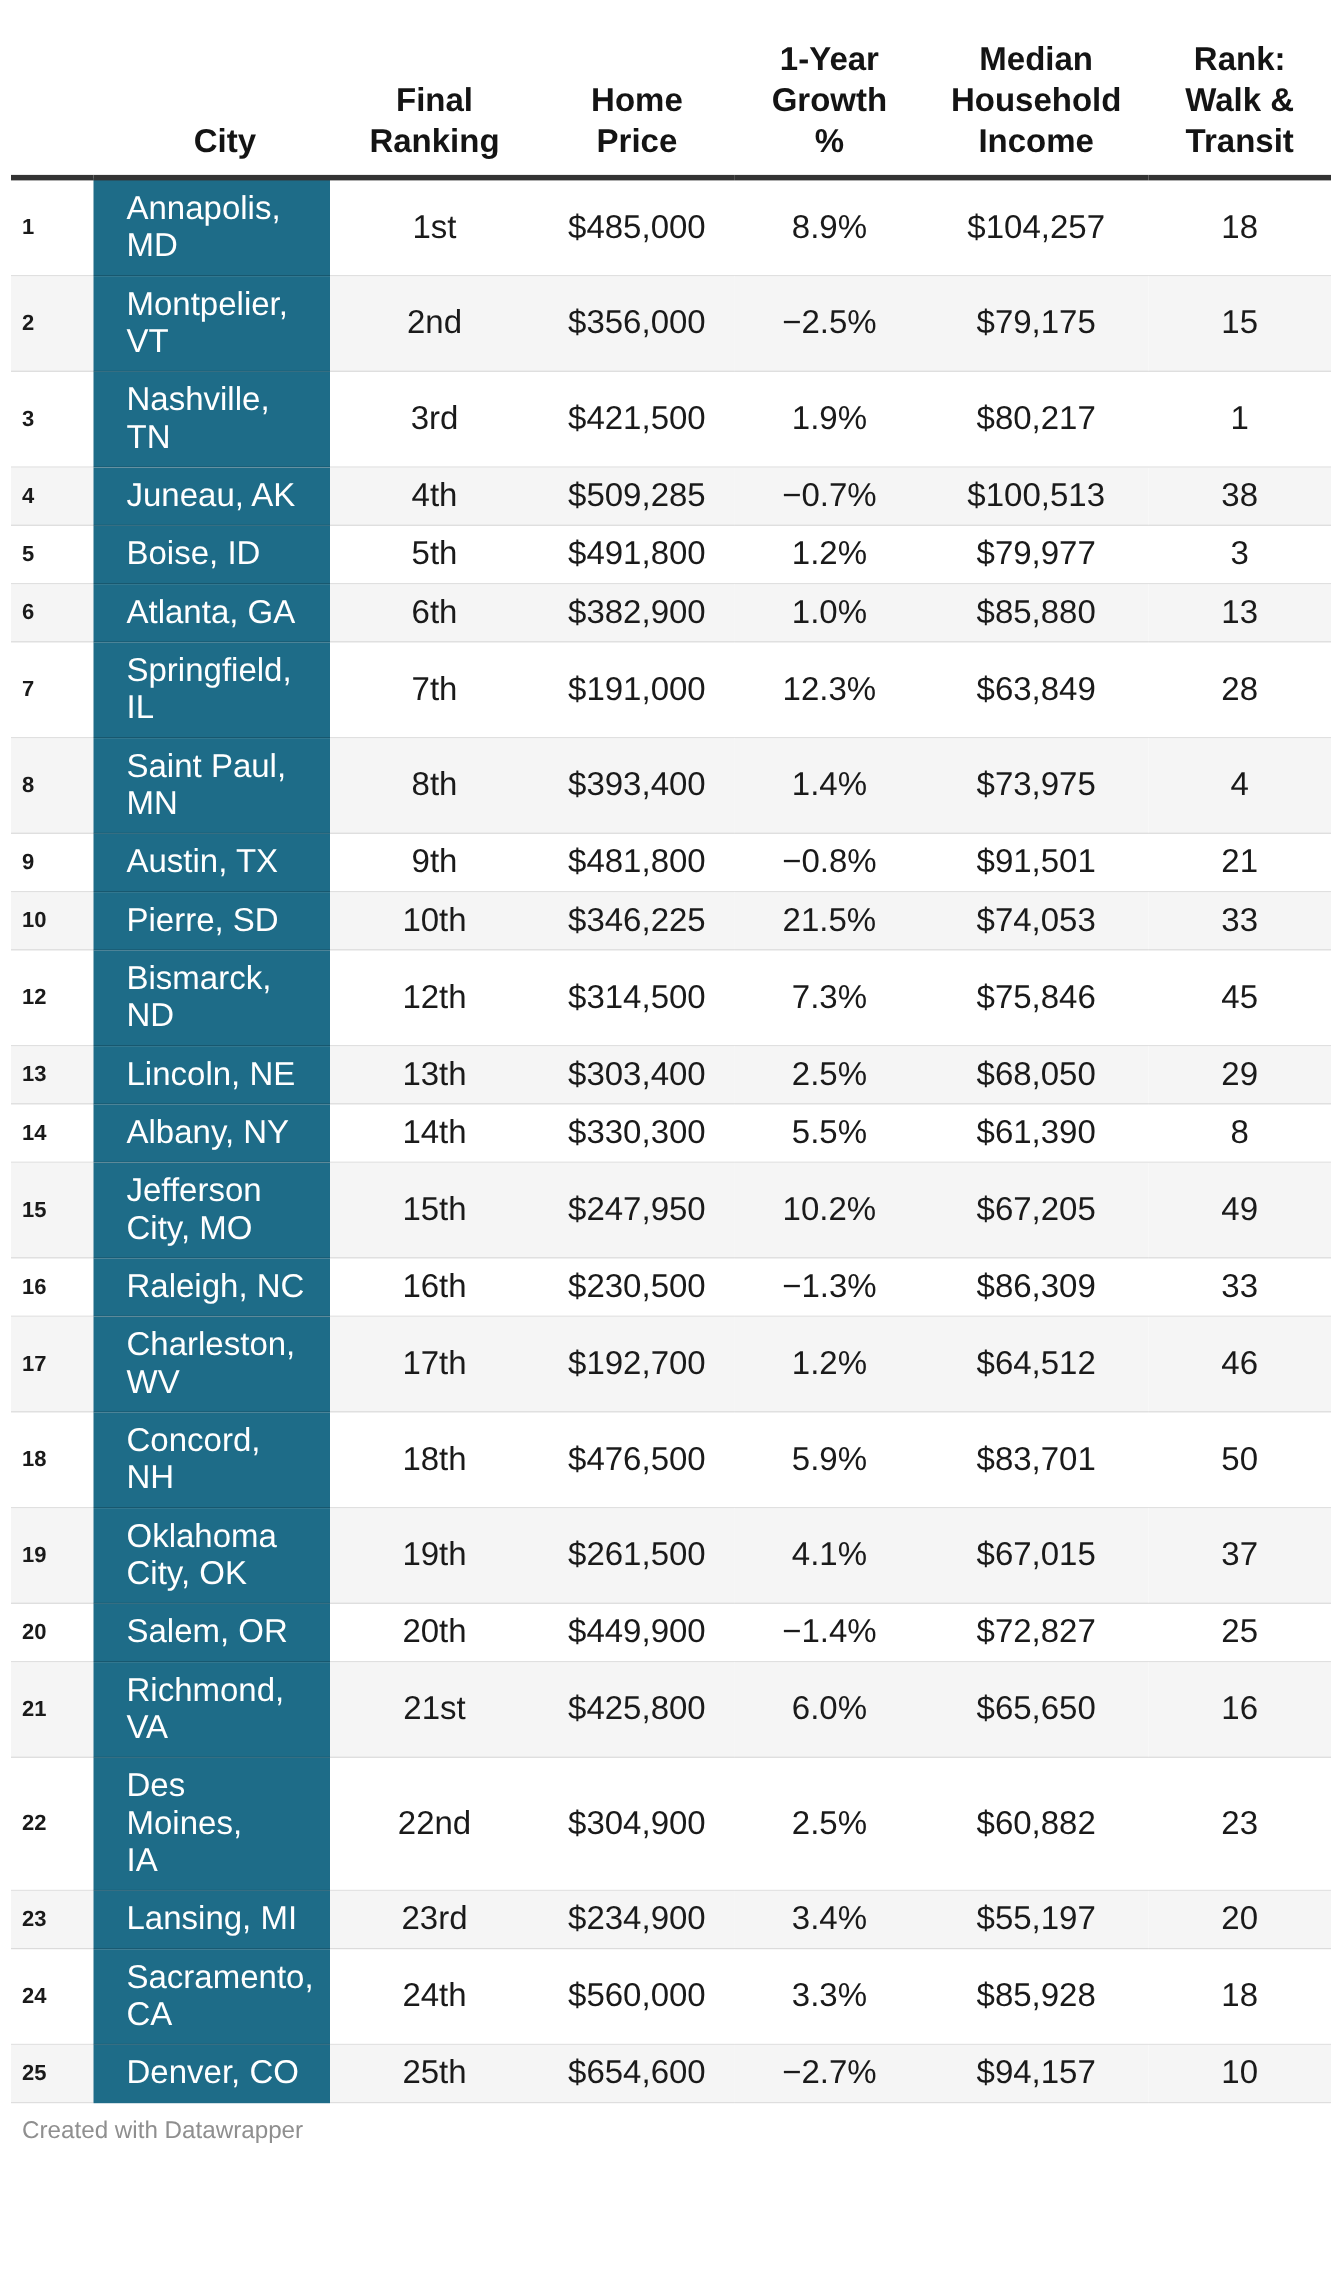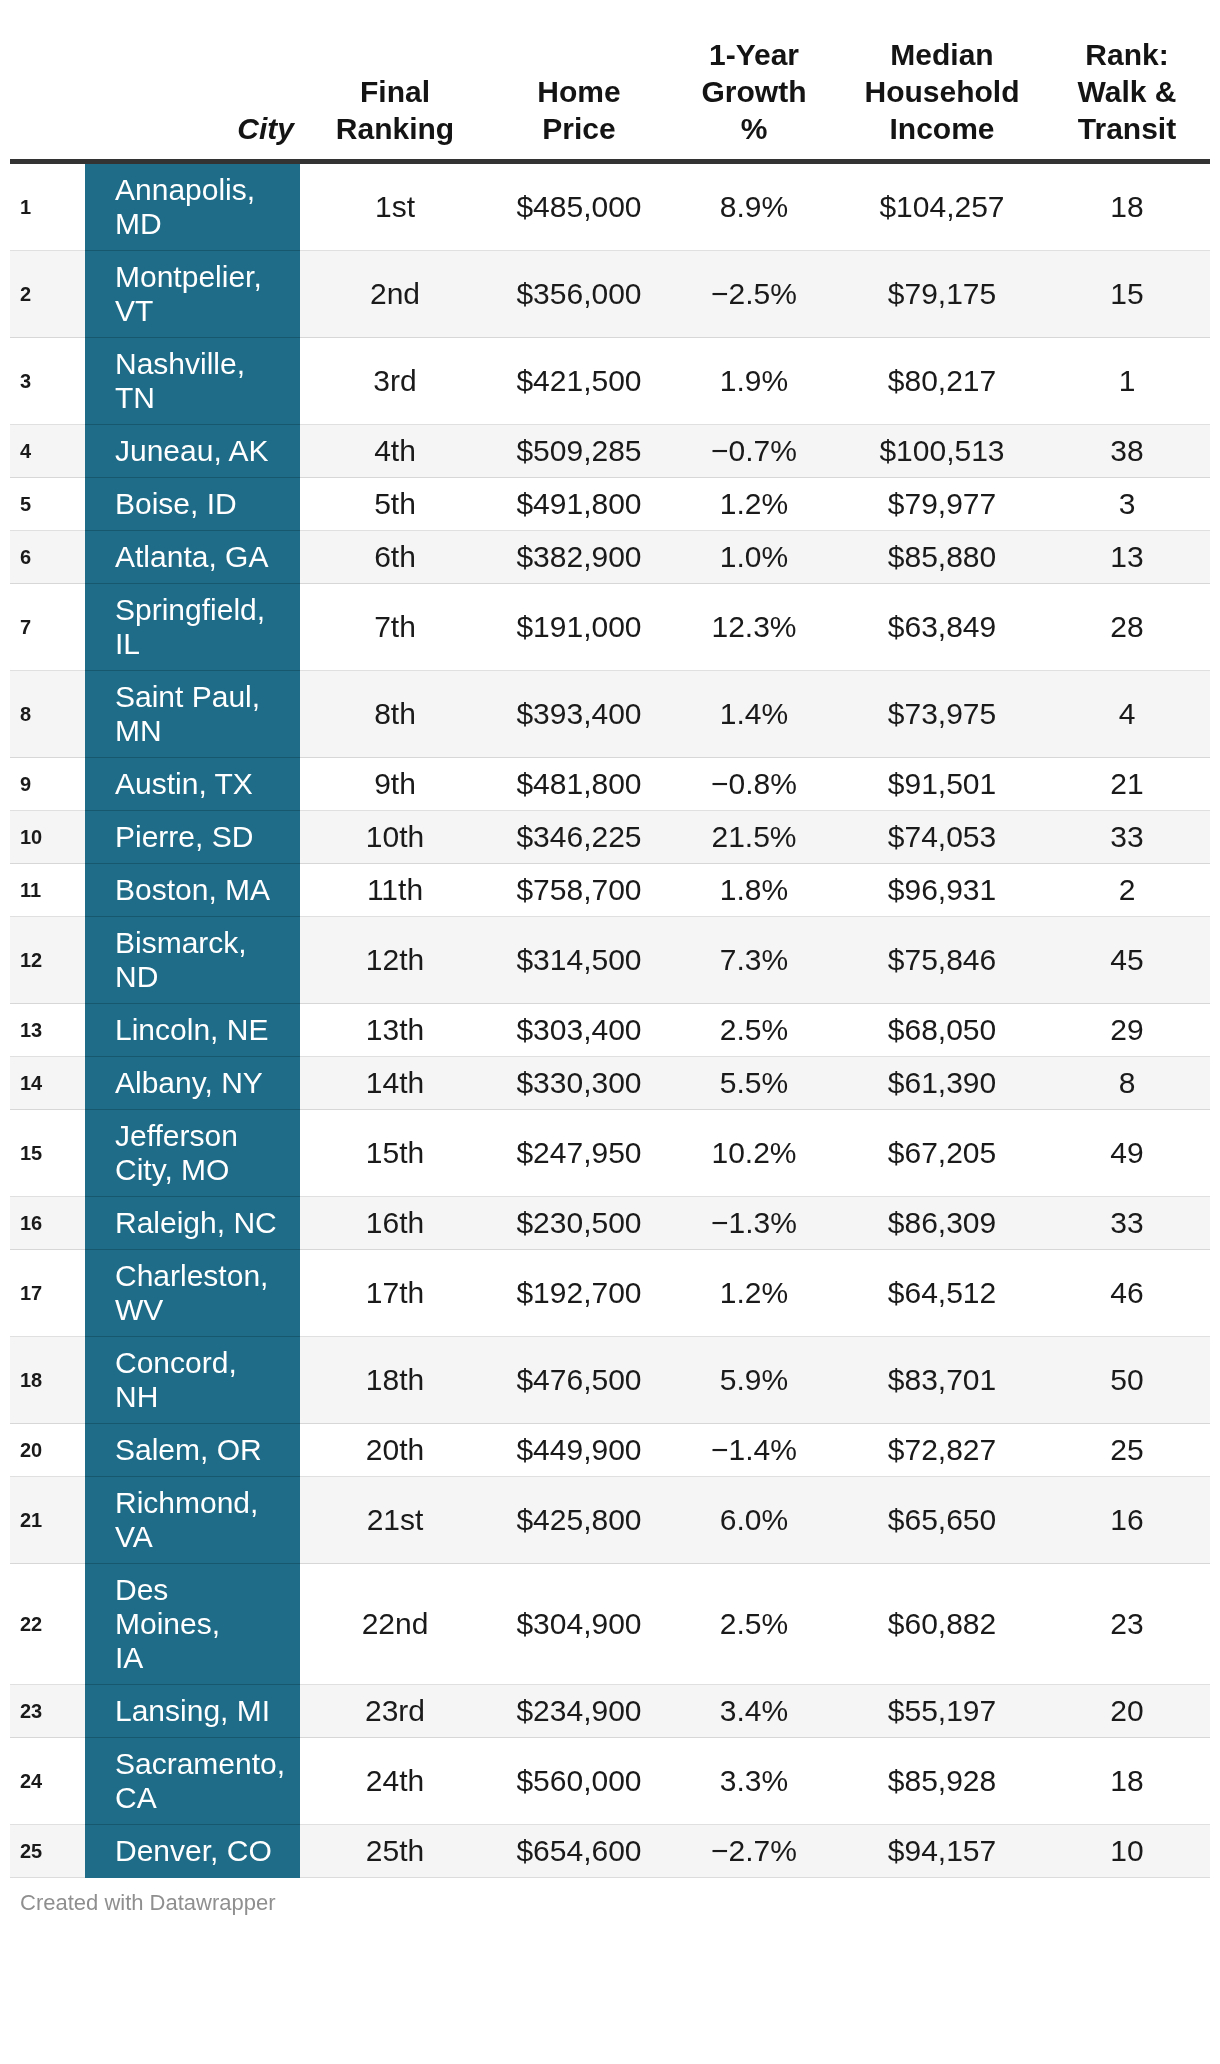--- a/index.html
+++ b/index.html
@@ -36,23 +36,22 @@
     font-weight: 700;
     font-size: 30px;
     line-height: 37px;
     color: #141414;
     text-align: center;
     padding: 26px 6px 12px 6px;
     white-space: pre-line;
     border-bottom: 5px solid var(--rule-color, #333);
   }
   thead th.h-city {
-    text-align: right;
+    text-align: center;
     padding-left: 30px;
-    font-style: italic;
   }
 
   tbody td {
     font-size: 30px;
     line-height: 34px;
     vertical-align: middle;
     text-align: center;
     padding: 9px 6px;
     border-top: 1px solid rgba(0, 0, 0, 0.12);
     color: #1a1a1a;
@@ -223,29 +222,20 @@
     <tr>
       <td class="num">10</td>
       <td class="city">Pierre, SD</td>
       <td>10th</td>
       <td>$346,225</td>
       <td>21.5%</td>
       <td>$74,053</td>
       <td>33</td>
     </tr>
 
-    <tr>
-      <td class="num">11</td>
-      <td class="city">Boston, MA</td>
-      <td>11th</td>
-      <td>$758,700</td>
-      <td>1.8%</td>
-      <td>$96,931</td>
-      <td>2</td>
-    </tr>
 
     <tr>
       <td class="num">12</td>
       <td class="city">Bismarck,
 ND</td>
       <td>12th</td>
       <td>$314,500</td>
       <td>7.3%</td>
       <td>$75,846</td>
       <td>45</td>
@@ -307,20 +297,30 @@
       <td class="num">18</td>
       <td class="city">Concord,
 NH</td>
       <td>18th</td>
       <td>$476,500</td>
       <td>5.9%</td>
       <td>$83,701</td>
       <td>50</td>
     </tr>
 
+    <tr>
+      <td class="num">19</td>
+      <td class="city">Oklahoma
+City, OK</td>
+      <td>19th</td>
+      <td>$261,500</td>
+      <td>4.1%</td>
+      <td>$67,015</td>
+      <td>37</td>
+    </tr>
 
     <tr>
       <td class="num">20</td>
       <td class="city">Salem, OR</td>
       <td>20th</td>
       <td>$449,900</td>
       <td>−1.4%</td>
       <td>$72,827</td>
       <td>25</td>
     </tr>

